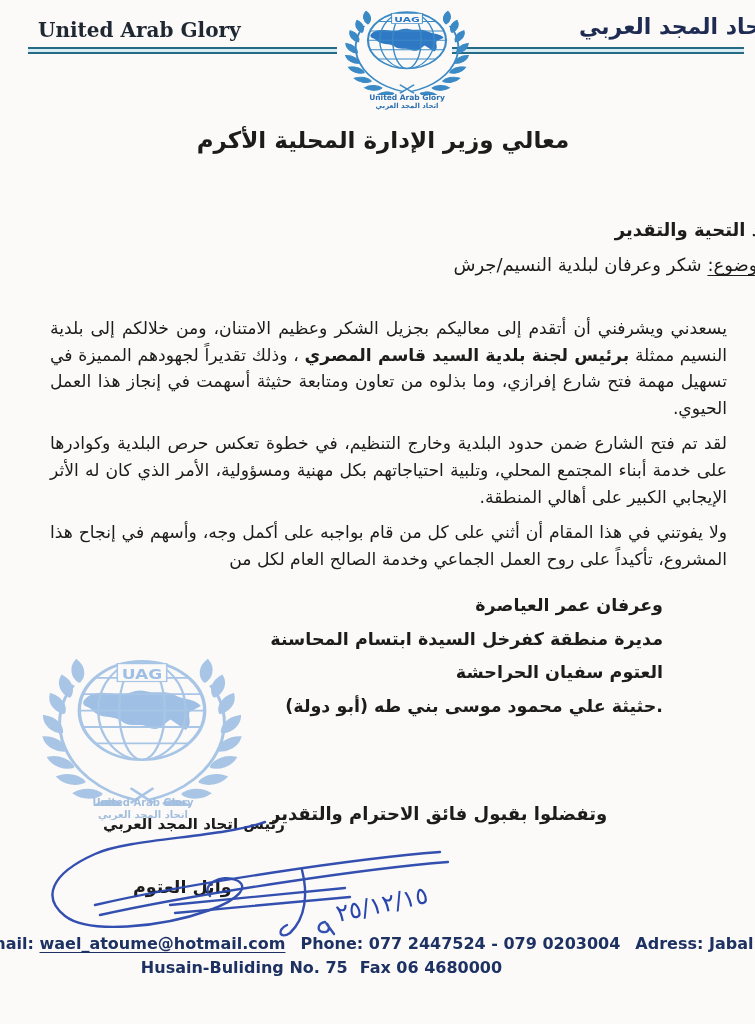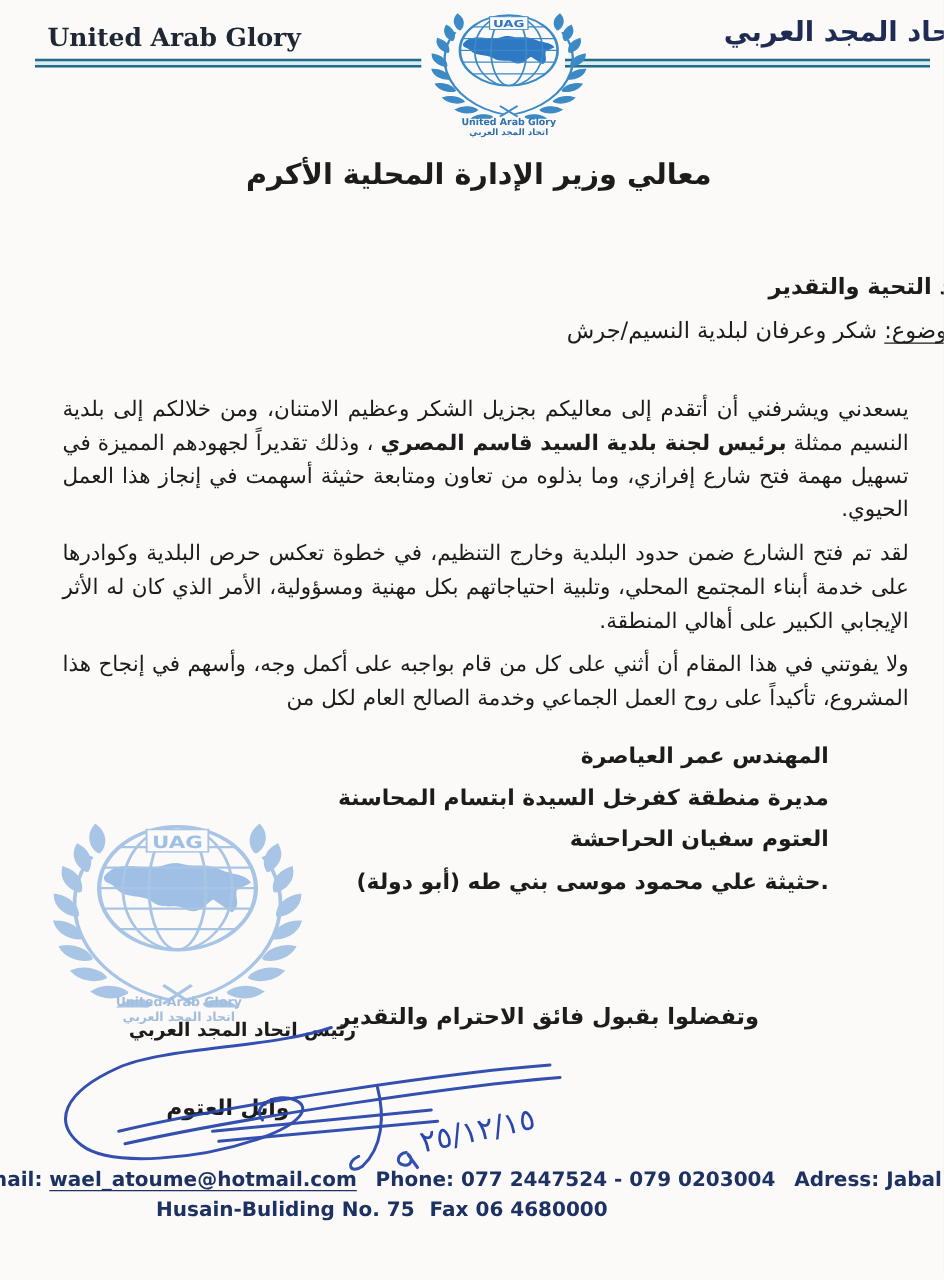--- a/index.html
+++ b/index.html
@@ -37,21 +37,21 @@
   .closing{left:270px;top:803px;font-size:18px;font-weight:bold;direction:rtl;z-index:2;}
   .signer-title{left:103px;top:815px;font-size:15px;font-weight:bold;direction:rtl;z-index:2;}
   .signer-name{left:133px;top:877px;font-size:17.5px;font-weight:bold;direction:rtl;z-index:2;}
 
   .wm{left:28px;top:642px;z-index:1;}
   .sig{left:40px;top:788px;z-index:3;}
 
   
   .footer1{left:0;top:934px;width:755px;display:flex;justify-content:center;gap:15px;
            font-weight:bold;color:#1d3263;font-size:16px;white-space:nowrap;z-index:4;}
-  .footer2{left:0;top:958px;width:611px;display:flex;justify-content:center;gap:12px;
+  .footer2{left:16px;top:958px;width:611px;display:flex;justify-content:center;gap:12px;
            font-weight:bold;color:#1d3263;font-size:16px;z-index:4;}
   .email{text-decoration:underline;text-underline-offset:3px;}
 </style>
 </head>
 <body>
 
 <svg width="0" height="0" style="position:absolute" aria-hidden="true">
   <defs>
     <path id="lf" d="M0 0 C3.4 -3.5 4.2 -10 0 -15 C-4.2 -10 -3.4 -3.5 0 0"></path>
     <g id="brL" fill="var(--lgline,#3b8ac6)" stroke="var(--lgline,#3b8ac6)">
@@ -113,21 +113,21 @@
     <span class="lbl">الموضوع:</span><span> شكر وعرفان لبلدية النسيم/جرش</span>
   </div>
 
   <div class="abs bodyblock">
     <p><span>يسعدني ويشرفني أن أتقدم إلى معاليكم بجزيل الشكر وعظيم الامتنان، ومن خلالكم إلى بلدية النسيم ممثلة </span><b>برئيس لجنة بلدية السيد قاسم المصري</b><span> ، وذلك تقديراً لجهودهم المميزة في تسهيل مهمة فتح شارع إفرازي، وما بذلوه من تعاون ومتابعة حثيثة أسهمت في إنجاز هذا العمل الحيوي.</span></p>
     <p>لقد تم فتح الشارع ضمن حدود البلدية وخارج التنظيم، في خطوة تعكس حرص البلدية وكوادرها على خدمة أبناء المجتمع المحلي، وتلبية احتياجاتهم بكل مهنية ومسؤولية، الأمر الذي كان له الأثر الإيجابي الكبير على أهالي المنطقة.</p>
     <p>ولا يفوتني في هذا المقام أن أثني على كل من قام بواجبه على أكمل وجه، وأسهم في إنجاح هذا المشروع، تأكيداً على روح العمل الجماعي وخدمة الصالح العام لكل من</p>
   </div>
 
   <div class="abs honorees">
-    <div class="honoree">المهندس عمر العياصرة</div>
+    <div class="honoree">وعرفان عمر العياصرة</div>
     <div class="honoree">مديرة منطقة كفرخل السيدة ابتسام المحاسنة</div>
     <div class="honoree">العتوم سفيان الحراحشة</div>
     <div class="honoree">.حثيثة علي محمود موسى بني طه (أبو دولة)</div>
   </div>
 
   <div class="abs closing">وتفضلوا بقبول فائق الاحترام والتقدير</div>
   <div class="abs signer-title">رئيس اتحاد المجد العربي</div>
   <div class="abs signer-name">وائل العتوم</div>
 
   <svg class="abs logo-mark wm" width="228" height="164" viewBox="0 0 120 110" preserveAspectRatio="none">

